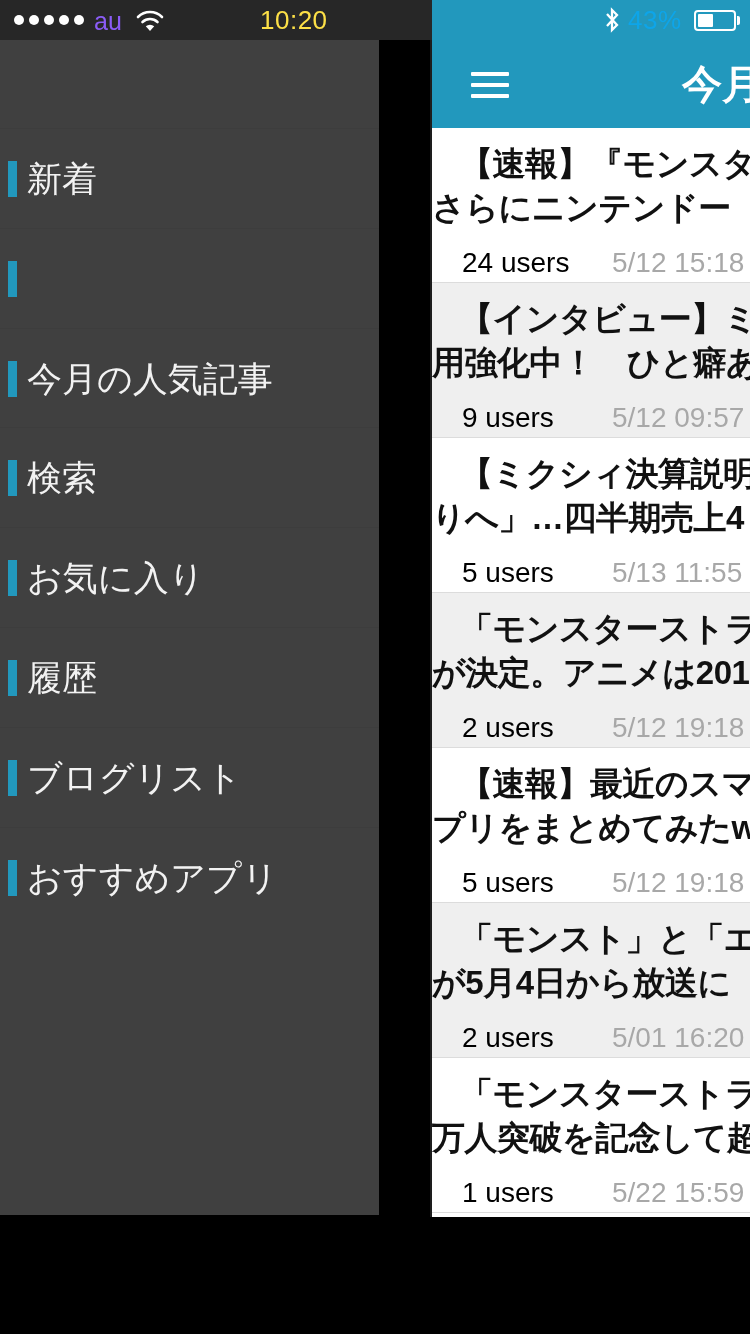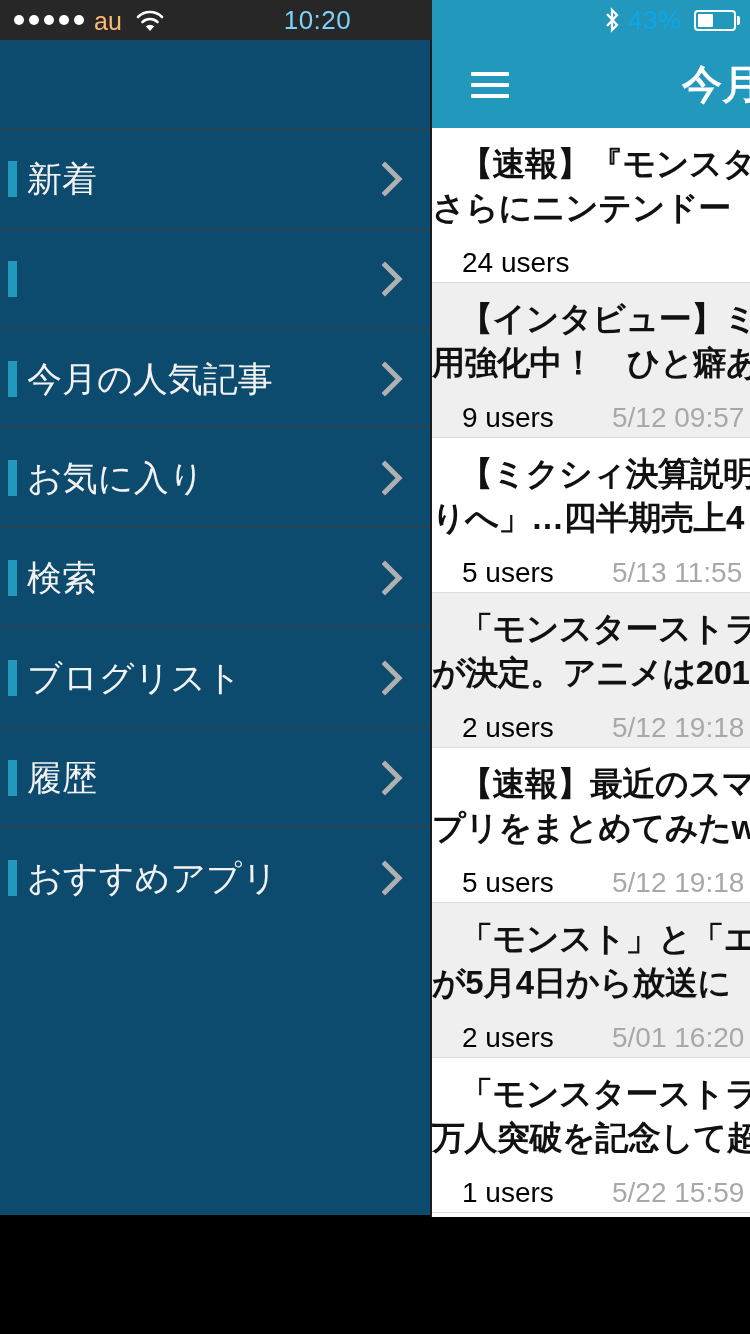--- a/index.html
+++ b/index.html
@@ -55,36 +55,36 @@
   }
   .signal-dots i {
     display: block;
     width: 10px; height: 10px;
     border-radius: 50%;
     background: #ffffff;
   }
   .carrier-label {
     position: absolute;
     left: 94px; top: 7px;
-    color: #fdba74;
+    color: #8b5cf6;
     font-size: 25px;
     letter-spacing: 0px;
     line-height: 28px;
   }
   .wifi-icon {
     position: absolute;
     left: 136px; top: 10px;
     width: 28px; height: 22px;
   }
   .status-time {
     position: absolute;
     left: 260px; top: 5px;
     width: 115px;
-    text-align: center;
-    color: #7dd3fc;
+    text-align: left;
+    color: #fde047;
     font-size: 26px;
     line-height: 30px;
     letter-spacing: 0.5px;
   }
   .bt-icon {
     position: absolute;
     left: 603px; top: 7px;
     width: 18px; height: 26px;
   }
   .battery-pct {
@@ -150,23 +150,23 @@
     font-size: 40px;
     font-weight: bold;
     line-height: 56px;
     white-space: nowrap;
   }
 
   
   #sidebar {
     position: absolute;
     left: 0; top: 40px;
-    width: 432px;
+    width: 379px;
     height: 1175px;
-    background: #0c4a6e;
+    background: #404040;
     z-index: 20;
     overflow: hidden;
   }
   .sidebar-topline {
     position: absolute;
     left: 0; top: 88px;
     width: 432px; height: 1px;
     background: #3d3d3d;
   }
   .sidebar-list {
@@ -312,51 +312,51 @@
         <span class="sidebar-label">今月の人気記事</span>
         <span class="chevron">
           <svg width="22" height="36" viewBox="0 0 22 36">
               <polyline points="3,4 17,18 3,32" fill="none" stroke="#b0b0b0" stroke-width="5" stroke-linecap="square" stroke-linejoin="miter"></polyline>
             </svg>
         </span>
       </div>
 
       <div class="sidebar-item">
         <span class="accent-bar"></span>
+        <span class="sidebar-label">検索</span>
+        <span class="chevron">
+          <svg width="22" height="36" viewBox="0 0 22 36">
+              <polyline points="3,4 17,18 3,32" fill="none" stroke="#b0b0b0" stroke-width="5" stroke-linecap="square" stroke-linejoin="miter"></polyline>
+            </svg>
+        </span>
+      </div>
+
+      <div class="sidebar-item">
+        <span class="accent-bar"></span>
         <span class="sidebar-label">お気に入り</span>
         <span class="chevron">
           <svg width="22" height="36" viewBox="0 0 22 36">
               <polyline points="3,4 17,18 3,32" fill="none" stroke="#b0b0b0" stroke-width="5" stroke-linecap="square" stroke-linejoin="miter"></polyline>
             </svg>
         </span>
       </div>
 
       <div class="sidebar-item">
         <span class="accent-bar"></span>
-        <span class="sidebar-label">検索</span>
+        <span class="sidebar-label">履歴</span>
         <span class="chevron">
           <svg width="22" height="36" viewBox="0 0 22 36">
               <polyline points="3,4 17,18 3,32" fill="none" stroke="#b0b0b0" stroke-width="5" stroke-linecap="square" stroke-linejoin="miter"></polyline>
             </svg>
         </span>
       </div>
 
       <div class="sidebar-item">
         <span class="accent-bar"></span>
         <span class="sidebar-label">ブログリスト</span>
-        <span class="chevron">
-          <svg width="22" height="36" viewBox="0 0 22 36">
-              <polyline points="3,4 17,18 3,32" fill="none" stroke="#b0b0b0" stroke-width="5" stroke-linecap="square" stroke-linejoin="miter"></polyline>
-            </svg>
-        </span>
-      </div>
-
-      <div class="sidebar-item">
-        <span class="accent-bar"></span>
-        <span class="sidebar-label">履歴</span>
         <span class="chevron">
           <svg width="22" height="36" viewBox="0 0 22 36">
               <polyline points="3,4 17,18 3,32" fill="none" stroke="#b0b0b0" stroke-width="5" stroke-linecap="square" stroke-linejoin="miter"></polyline>
             </svg>
         </span>
       </div>
 
       <div class="sidebar-item">
         <span class="accent-bar"></span>
         <span class="sidebar-label">おすすめアプリ</span>
@@ -373,20 +373,21 @@
 
   <div class="sidebar-edge"></div>
 
   <div id="article-panel">
 
     <div class="article-row plain">
       <div class="article-title">【速報】『モンスター
 さらにニンテンドー</div>
       <div class="article-meta">
         <span class="meta-users">24 users</span>
+        <span class="meta-date">5/12 15:18</span>
       </div>
       <div class="row-divider"></div>
     </div>
 
     <div class="article-row alt">
       <div class="article-title">【インタビュー】ミク
 用強化中！　ひと癖あ</div>
       <div class="article-meta">
         <span class="meta-users">9 users</span>
         <span class="meta-date">5/12 09:57</span>

